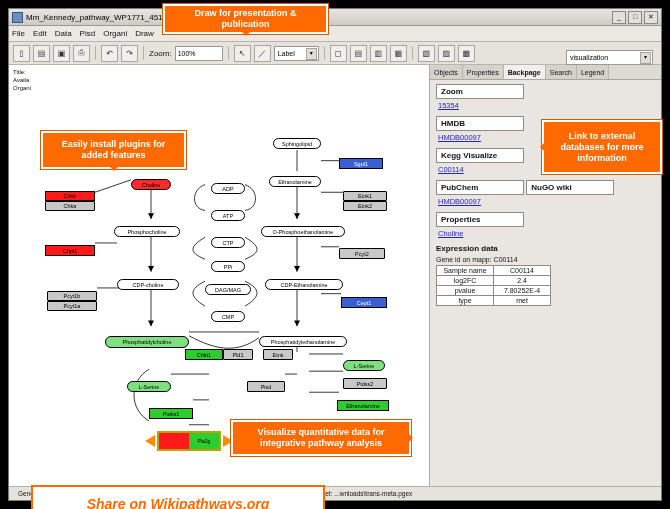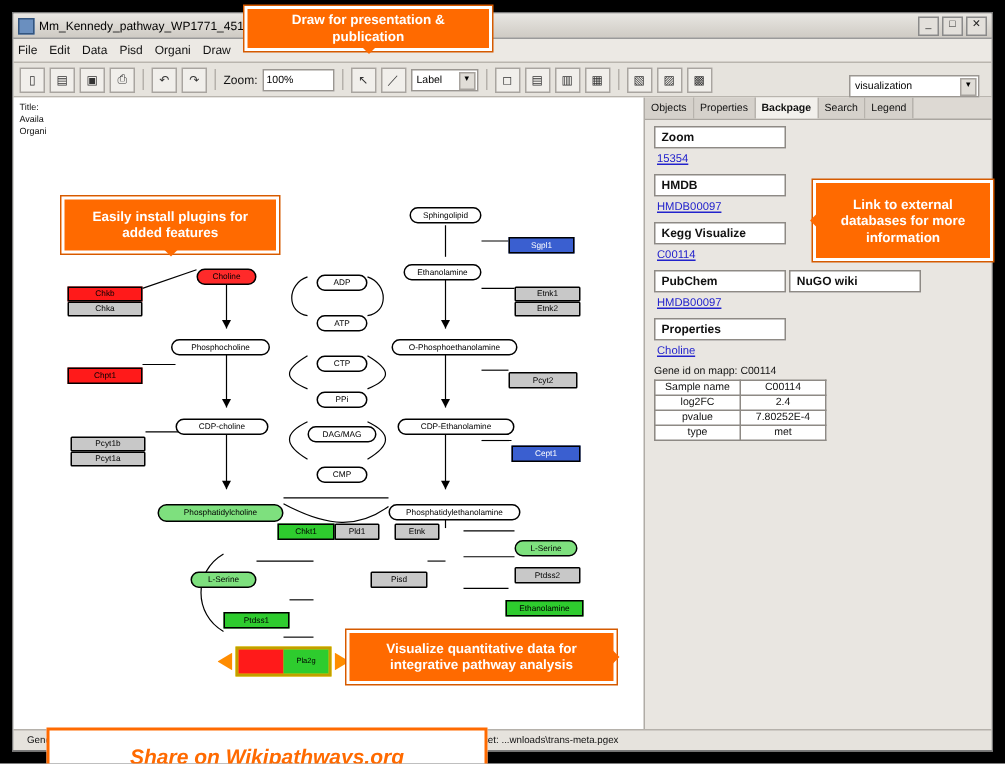--- a/index.html
+++ b/index.html
@@ -282,20 +282,21 @@
         <div class="db-val"><a class="lnk" href="#">C00114</a></div>
 
         <div class="db-box">PubChem</div>
 
         <div class="db-box">NuGO wiki</div>
         <div class="db-val"><a class="lnk" href="#">HMDB00097</a></div>
 
         <div class="db-box">Properties</div>
         <div class="db-val"><a class="lnk" href="#">Choline</a></div>
 
+        <div class="exp-title">Expression data</div>
         <div class="gene-id">Gene id on mapp: C00114</div>
         <table class="exp">
           <tbody>
               <tr>
             <td>Sample name</td>
             <td>C00114</td>
           </tr>
           <tr>
             <td>log2FC</td>
             <td>2.4</td>

